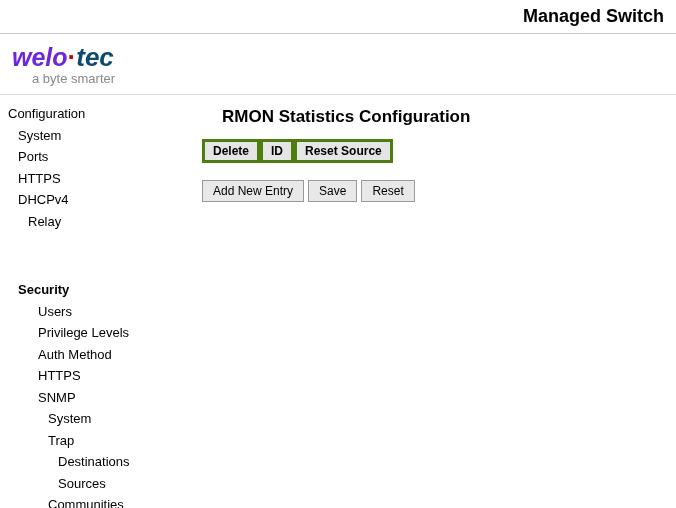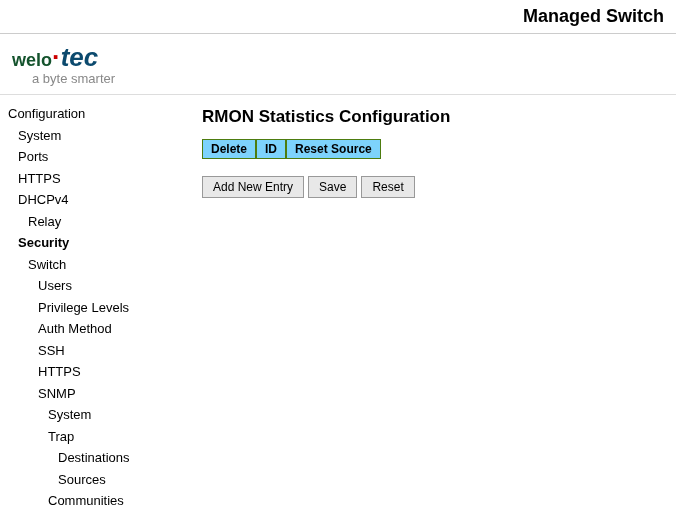--- a/index.html
+++ b/index.html
@@ -59,30 +59,31 @@
 
     
     .content {
       flex: 1;
       padding: 4px 12px;
     }
     .content-title {
       font-size: 17px;
       font-weight: bold;
       margin-bottom: 12px;
+      margin-left: 20px;
     }
 
     
     .rmon-table-header {
       display: flex;
       margin-bottom: 8px;
     }
     .rmon-col-btn {
-      border: 1px solid #4d7c0f;
-      background: #7dd3fc;
+      border: 3px solid #4d7c0f;
+      background: #e5e5e5;
       padding: 2px 8px;
       font-size: 12px;
       cursor: pointer;
       font-weight: bold;
     }
 
     
     .action-buttons {
       display: flex;
       gap: 4px;
@@ -98,21 +99,21 @@
 
     
     .logo-container {
       display: flex;
       flex-direction: column;
     }
     .logo-row {
       display: flex;
       align-items: baseline;
     }
-    .logo-welo { color: #14532d; font-size: 18px; font-weight: 900; }
+    .logo-welo { color: #6d28d9; font-size: 25px; font-weight: 900; font-style: italic; }
     .logo-dot  { color: #cc0000; font-size: 26px; font-weight: 900; }
     .logo-tec  { color: #0c4a6e; font-size: 26px; font-weight: 900; font-style: italic; }
   </style>
 </head>
 <body>
 
 <div class="header">
   <span class="header-title">Managed Switch</span>
 </div>
 
@@ -130,26 +131,24 @@
 <div class="main-layout">
 
   <div class="sidebar">
 
   <div class="sidebar-item" style="padding-left: 0px; font-weight: normal;">Configuration</div>
       <div class="sidebar-item" style="padding-left: 10px;">System</div>
       <div class="sidebar-item" style="padding-left: 10px;">Ports</div>
       <div class="sidebar-item" style="padding-left: 10px;">HTTPS</div>
       <div class="sidebar-item" style="padding-left: 10px;">DHCPv4</div>
       <div class="sidebar-item" style="padding-left: 20px;">Relay</div>
-      <div class="sidebar-item" style="padding-left: 10px; font-weight: bold;">Security</div>
-      <div class="sidebar-item" style="padding-left: 20px;">Switch</div>
+      <div class="sidebar-item" style="padding-left: 10px; font-weight: bold; margin-top: 47px;">Security</div>
       <div class="sidebar-item" style="padding-left: 30px;">Users</div>
       <div class="sidebar-item" style="padding-left: 30px;">Privilege Levels</div>
       <div class="sidebar-item" style="padding-left: 30px;">Auth Method</div>
-      <div class="sidebar-item" style="padding-left: 30px;">SSH</div>
       <div class="sidebar-item" style="padding-left: 30px;">HTTPS</div>
       <div class="sidebar-item" style="padding-left: 30px;">SNMP</div>
       <div class="sidebar-item" style="padding-left: 40px;">System</div>
       <div class="sidebar-item" style="padding-left: 40px;">Trap</div>
       <div class="sidebar-item" style="padding-left: 50px;">Destinations</div>
       <div class="sidebar-item" style="padding-left: 50px;">Sources</div>
       <div class="sidebar-item" style="padding-left: 40px;">Communities</div>
     </div>
 
   <div class="content">

